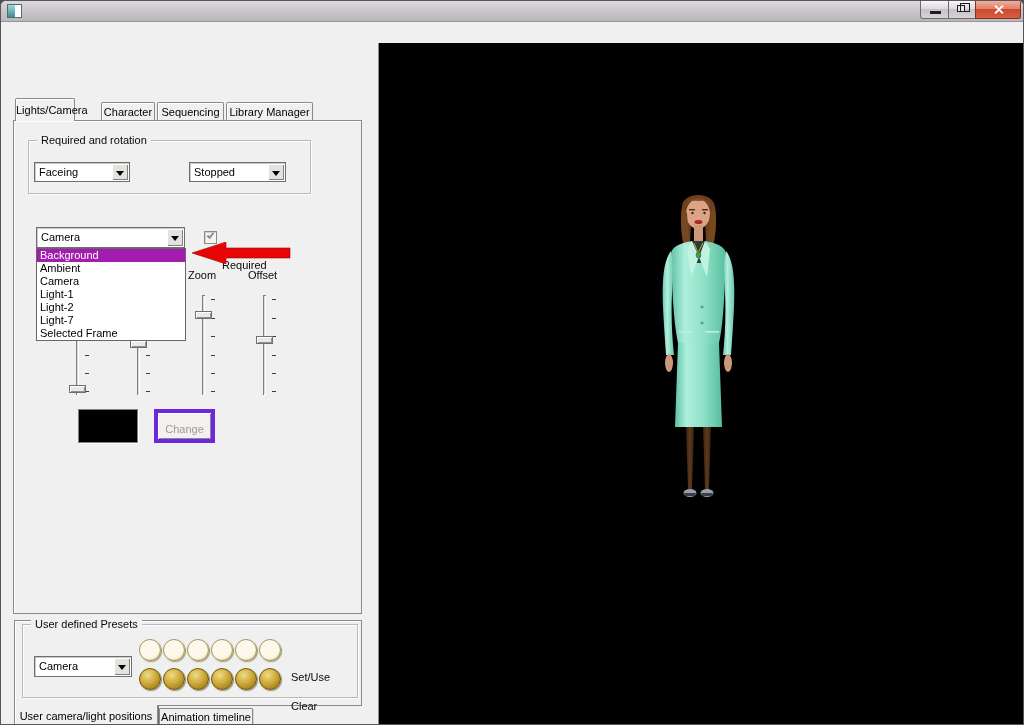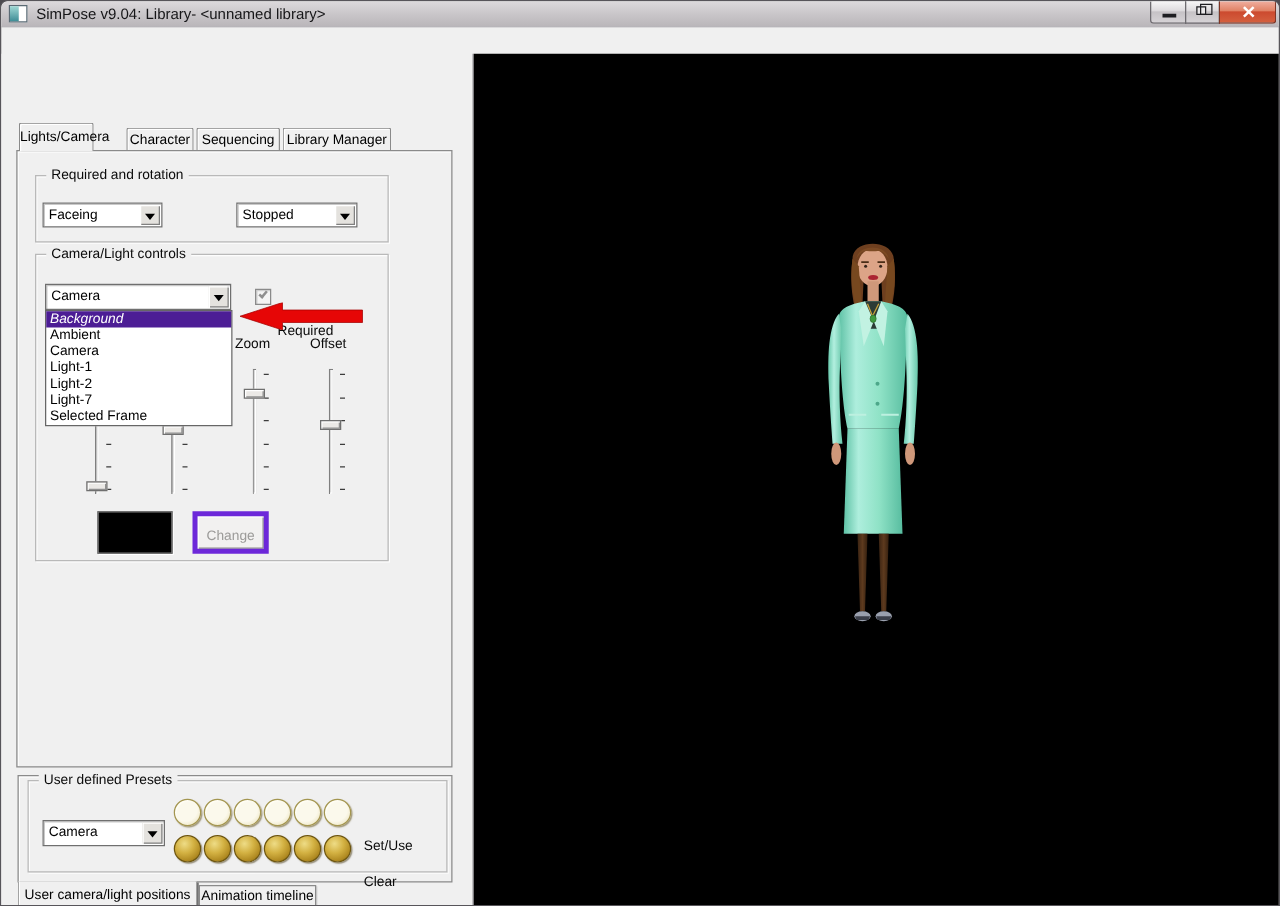--- a/index.html
+++ b/index.html
@@ -64,21 +64,21 @@
   .checkbox { position:absolute; width:13px; height:13px; background:#f4f4f4; border:1px solid #8a8a8a;
               box-shadow:inset 1px 1px 0 #d0d0d0; }
   .checkbox .check { position:absolute; left:2px; top:1px; width:7px; height:4px;
               border-left:2px solid #8f8f8f; border-bottom:2px solid #8f8f8f; transform:rotate(-50deg); }
   .disabled-text { color:#9c9b99; }
 
   
   #dropdown-list { position:absolute; left:35px; top:205px; width:150px; height:93px; background:#fff;
                    border:1px solid #666; z-index:20; }
   .list-item { height:13px; line-height:13px; padding-left:3px; font-size:11px; color:#000; white-space:nowrap; cursor:default; }
-  .list-item.selected { background:#4c1d95; color:#fff;font-style:italic; }
+  .list-item.selected { background:#a21caf; color:#fff; }
 
   
   #red-arrow { position:absolute; left:191px; top:199px; z-index:25; }
 
   
   .vslider { position:absolute; top:250px; width:24px; height:104px; }
   .vslider .track { position:absolute; left:8px; top:2px; width:3px; height:100px; background:#d9d9d9;
                     box-shadow:inset 1px 1px 0 #7f7f7f, inset -1px -1px 0 #fff; }
   .vslider .thumb { position:absolute; left:1px; width:17px; height:8px; background:#ebe9e6;
                     border:1px solid #6f6f6f; box-shadow:inset 1px 1px 0 #fff, inset -1px -1px 0 #909090; }
@@ -110,21 +110,20 @@
 
   .static-label { position:absolute; font-size:11px; color:#0a0a0a; white-space:nowrap;margin-top:27px; }
 </style>
 </head>
 <body>
 
 <div id="window">
 
   <div id="titlebar">
     <div id="app-icon"></div>
-    <div id="title-text">SimPose v9.04: Library- &lt;unnamed library&gt;</div>
     <div id="btn-min" class="capbtn">
         <span class="glyph"></span>
       </div>
     <div id="btn-restore" class="capbtn">
         <span class="glyph"></span>
       </div>
     <div id="btn-close" class="capbtn">
         <span class="glyph"></span>
       </div>
   </div>
@@ -144,23 +143,20 @@
     </div>
     <div class="combo" style="left:33px;top:119px;width:96px;height:20px;">
       <span class="val">Faceing</span>
       <span class="dropbtn"></span>
     </div>
     <div class="combo" style="left:152px;top:119px;width:97px;height:20px;margin-left:36px;">
       <span class="val">Stopped</span>
       <span class="dropbtn"></span>
     </div>
 
-    <div class="groupbox" style="left:27px;top:160px;width:283px;height:246px;">
-      <span class="group-title">Camera/Light controls</span>
-    </div>
 
     <div class="combo" style="left:35px;top:184px;width:149px;height:21px;">
       <span class="val">Camera</span>
       <span class="dropbtn"></span>
     </div>
 
     <div class="checkbox" style="left:203px;top:188px;">
       <span class="check"></span>
     </div>
     <span class="static-label disabled-text" style="left:221px;top:189px;">Required</span>

